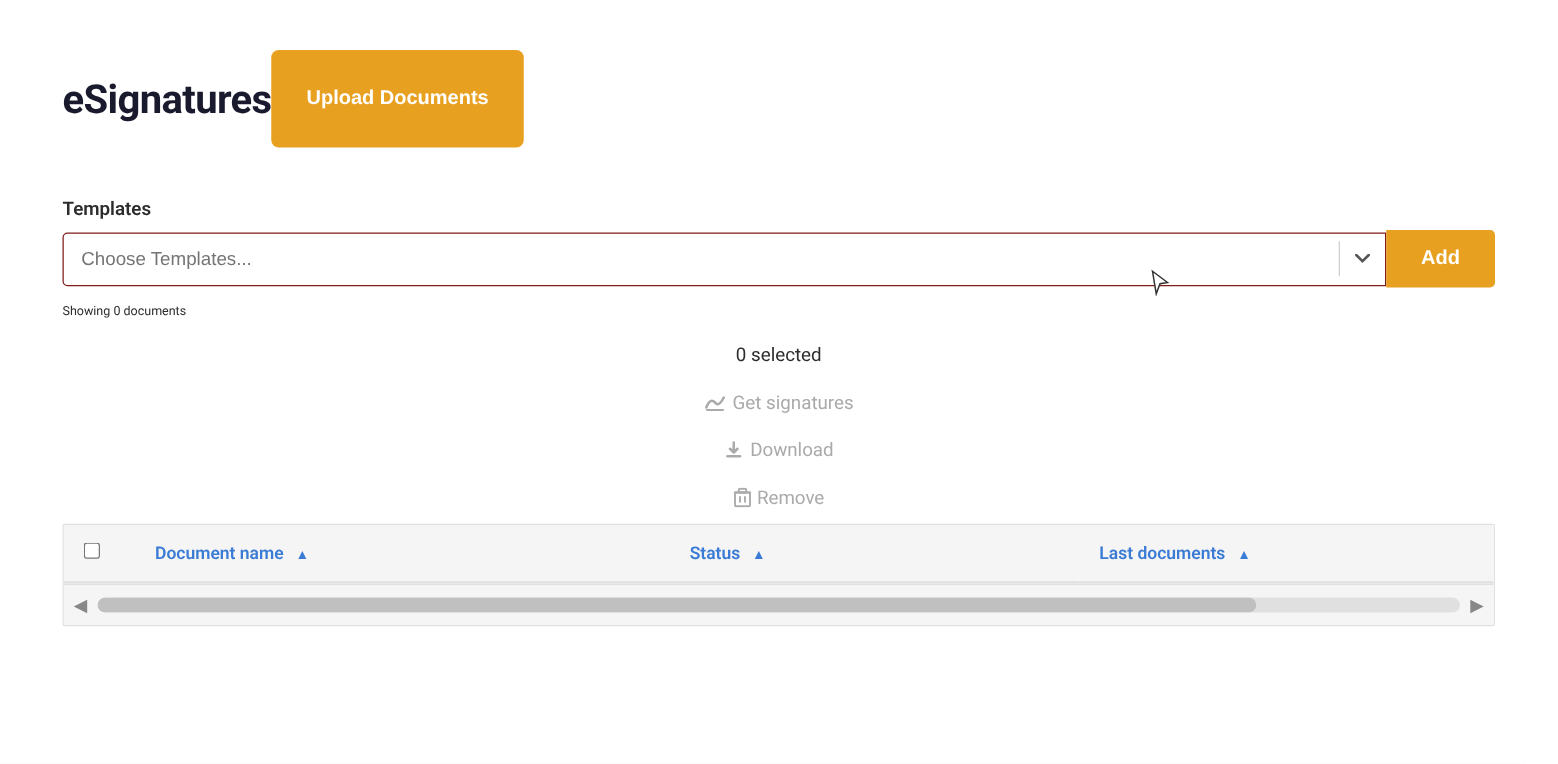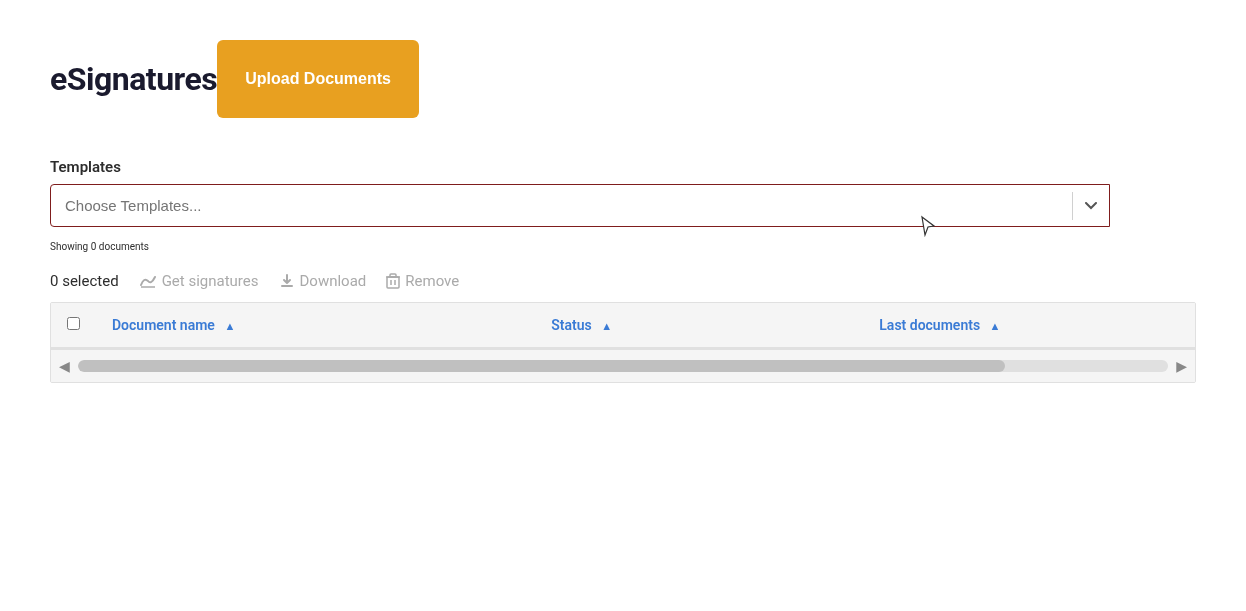--- a/index.html
+++ b/index.html
@@ -95,20 +95,21 @@
     .showing-label {
       font-size: 10px;
       color: #2d2d2d;
       margin-bottom: 20px;
     }
     .toolbar-row {
       display: flex;
       align-items: center;
       gap: 20px;
       margin-bottom: 12px;
+      flex-direction: column;
     }
     .selected-count {
       font-size: 15px;
       color: #2d2d2d;
     }
     .toolbar-action {
       display: flex;
       align-items: center;
       gap: 5px;
       font-size: 15px;
@@ -212,20 +213,21 @@
   <div class="templates-label">Templates</div>
   <div class="templates-row">
     <div class="templates-select-wrapper">
       <input class="templates-input" type="text" placeholder="Choose Templates..." style="">
       <button class="dropdown-arrow-btn">
         <svg width="12" height="8" viewBox="0 0 12 8">
           <path d="M1 1l5 5 5-5" stroke="#555" stroke-width="2" fill="none" stroke-linecap="round"></path>
         </svg>
       </button>
     </div>
+    <button class="add-btn">Add</button>
   </div>
 
   <div class="showing-label">Showing 0 documents</div>
 
   <div class="toolbar-row">
     <span class="selected-count">0 selected</span>
     <span class="toolbar-action">
       <svg width="18" height="16" viewBox="0 0 18 16">
         <path d="M2 12 Q5 4 9 8 Q12 12 16 4" stroke="#aaa" stroke-width="2" fill="none" stroke-linecap="round"></path>
         <line x1="2" y1="14" x2="16" y2="14" stroke="#aaa" stroke-width="1.5"></line>
@@ -252,21 +254,21 @@
   </div>
 
   <div class="table-wrapper">
     <table class="doc-table">
       <thead>
         <tr>
           <th class="th-checkbox">
             <input type="checkbox" style="">
           </th>
           <th class="th-docname">
-            <span style="color:#3a7bd5;">Document name</span>
+            <span style="color:#3a7bd5;margin-left:12px;">Document name</span>
             <span class="sort-icon">▲</span>
           </th>
           <th class="th-status">
             <span style="color:#3a7bd5;">Status</span>
             <span class="sort-icon">▲</span>
           </th>
           <th class="th-activity">
             <span style="color:#3a7bd5;">Last documents</span>
             <span class="sort-icon">▲</span>
           </th>

